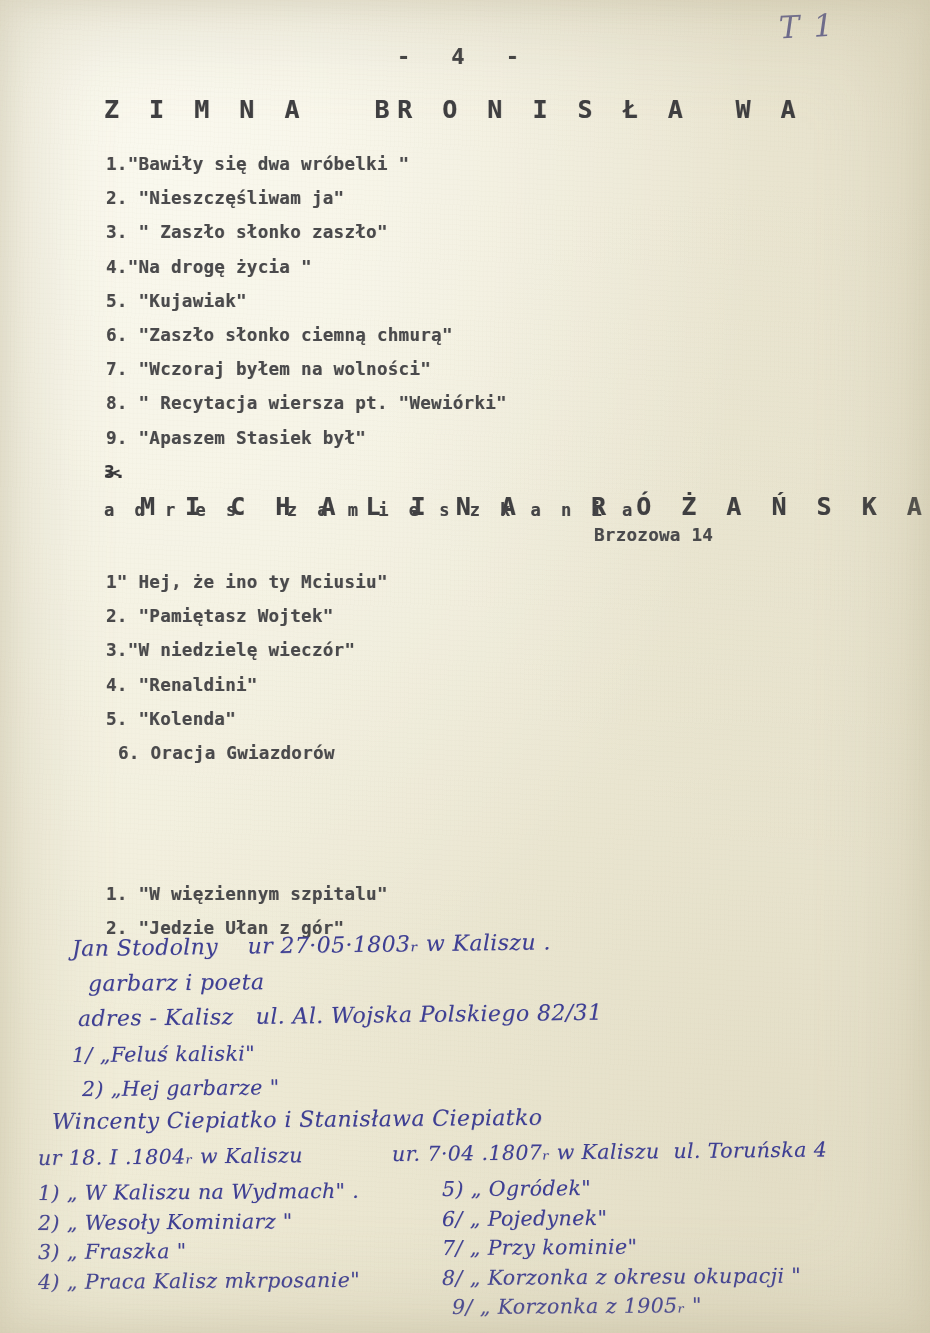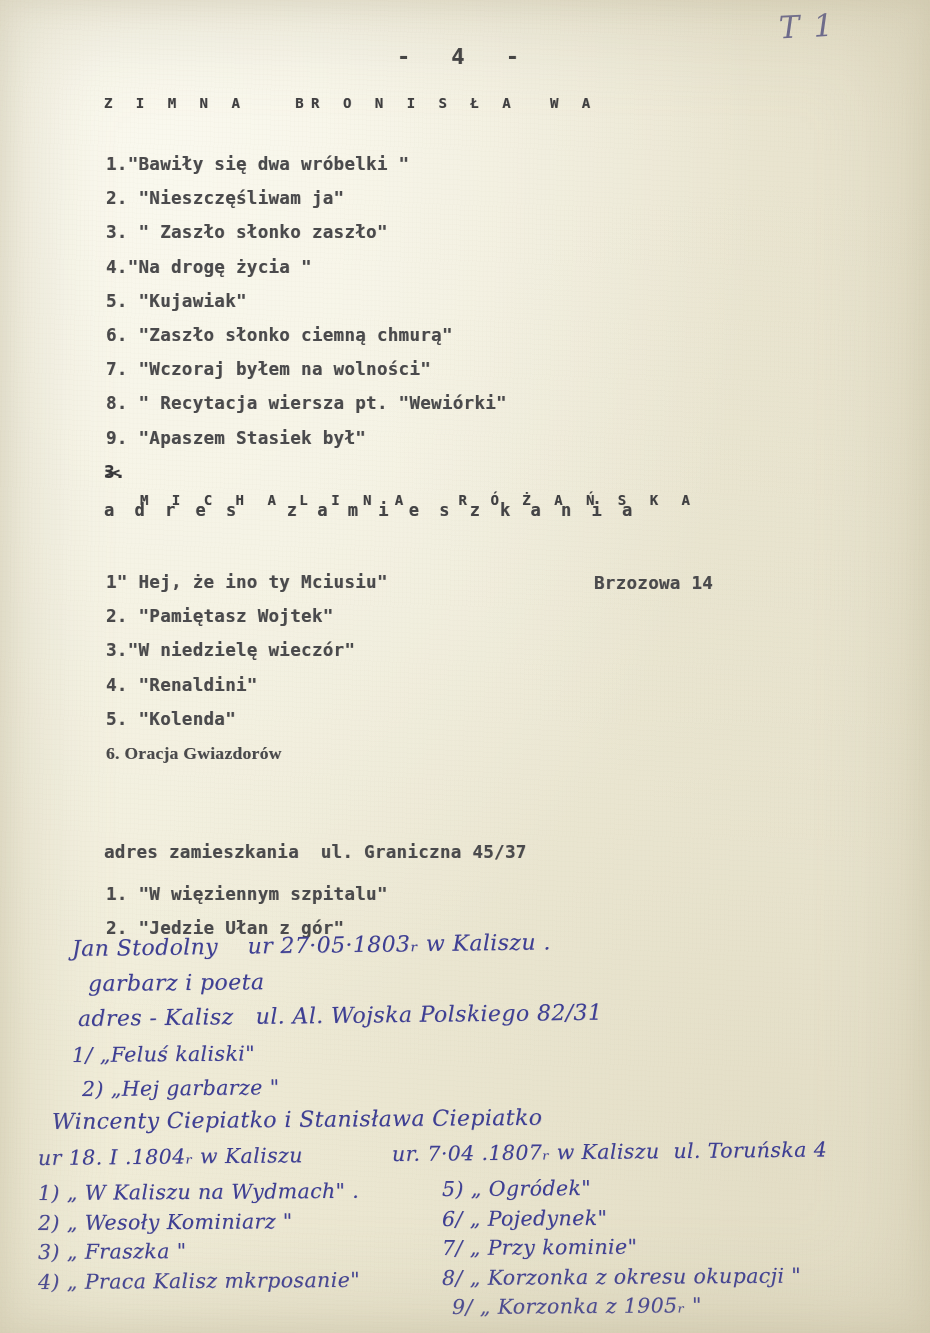--- a/index.html
+++ b/index.html
@@ -67,21 +67,21 @@
     font-family: "DejaVu Serif", "Liberation Serif", serif;
     font-size: 31px;
     color: #4e4d82;
     transform: rotate(-3deg);
     font-style: italic;
     letter-spacing: 2px;
     opacity: 0.85;
   }
 
   .heading {
-    font-size: 14px;
+    font-size: 25px;
     letter-spacing: 7.5px;
     color: #3f3f41;
   }
   .subheading {
     font-size: 17px;
     letter-spacing: 5px;
     color: #444446;
   }
   .item {
     font-size: 17.5px;
@@ -143,31 +143,30 @@
   <div class="typed item" style="left: 106px; top: 324.986px;">6. "Zaszło słonko ciemną chmurą"</div>
   <div class="typed item" style="left: 106px; top: 359.195px;">7. "Wczoraj byłem na wolności"</div>
   <div class="typed item" style="left: 106px; top: 393.404px;">8. " Recytacja wiersza pt. "Wewiórki"</div>
   <div class="typed item" style="left: 106px; top: 427.614px;">9. "Apaszem Stasiek był"</div>
 
   <div class="typed strike-item" style="left: 104px; top: 461.823px;"><span class="overtype">3.</span></div>
 
   <div class="typed heading" style="left: 140px; top: 492.231px;">M I C H A L I N A   R Ó Ż A Ń S K A</div>
 
   <div class="typed subheading" style="left: 104px; top: 500px;"><span>a d r e s   z a m i e s z k a n i a</span></div>
-  <div class="typed" style="left: 594px; top: 525.49px; font-size: 17.5px; letter-spacing: 0.3px; margin-top: 48px;">Brzozowa 14</div>
+  <div class="typed" style="left: 594px; top: 525.49px; font-size: 17.5px; letter-spacing: 0.3px;">Brzozowa 14</div>
 
   <div class="typed item" style="left: 106px; top: 572.052px;">1" Hej, że ino ty Mciusiu"</div>
   <div class="typed item" style="left: 106px; top: 606.261px;">2. "Pamiętasz Wojtek"</div>
   <div class="typed item" style="left: 106px; top: 640.47px;">3."W niedzielę wieczór"</div>
   <div class="typed item" style="left: 106px; top: 674.679px;">4. "Renaldini"</div>
   <div class="typed item" style="left: 106px; top: 708.888px;">5. "Kolenda"</div>
-  <div class="typed item" style="left: 106px; top: 743.097px; font-family: Liberation Serif, serif;">6. Oracja Gwiazdorów</div>
+  <div class="typed item" style="left: 118px; top: 743.097px;">6. Oracja Gwiazdorów</div>
 
 
-  <div class="typed item" style="left: 104px; top: 841.924px;">adres zamieszkania  ul. Graniczna 45/37</div>
 
   <div class="typed item" style="left: 106px; top: 883.735px;">1. "W więziennym szpitalu"</div>
   <div class="typed item" style="left: 106px; top: 917.944px;">2. "Jedzie Ułan z gór"</div>
 
   <div class="hand" style="left: 72px; top: 935.999px; transform: rotate(-0.8deg);">Jan Stodolny    ur 27·05·1803ᵣ w Kaliszu .</div>
 
   <div class="hand" style="left: 88px; top: 971.158px; transform: rotate(-0.6deg);">garbarz i poeta</div>
 
   <div class="hand" style="left: 78px; top: 1006.32px; transform: rotate(-0.7deg);">adres - Kalisz   ul. Al. Wojska Polskiego 82/31</div>
 

